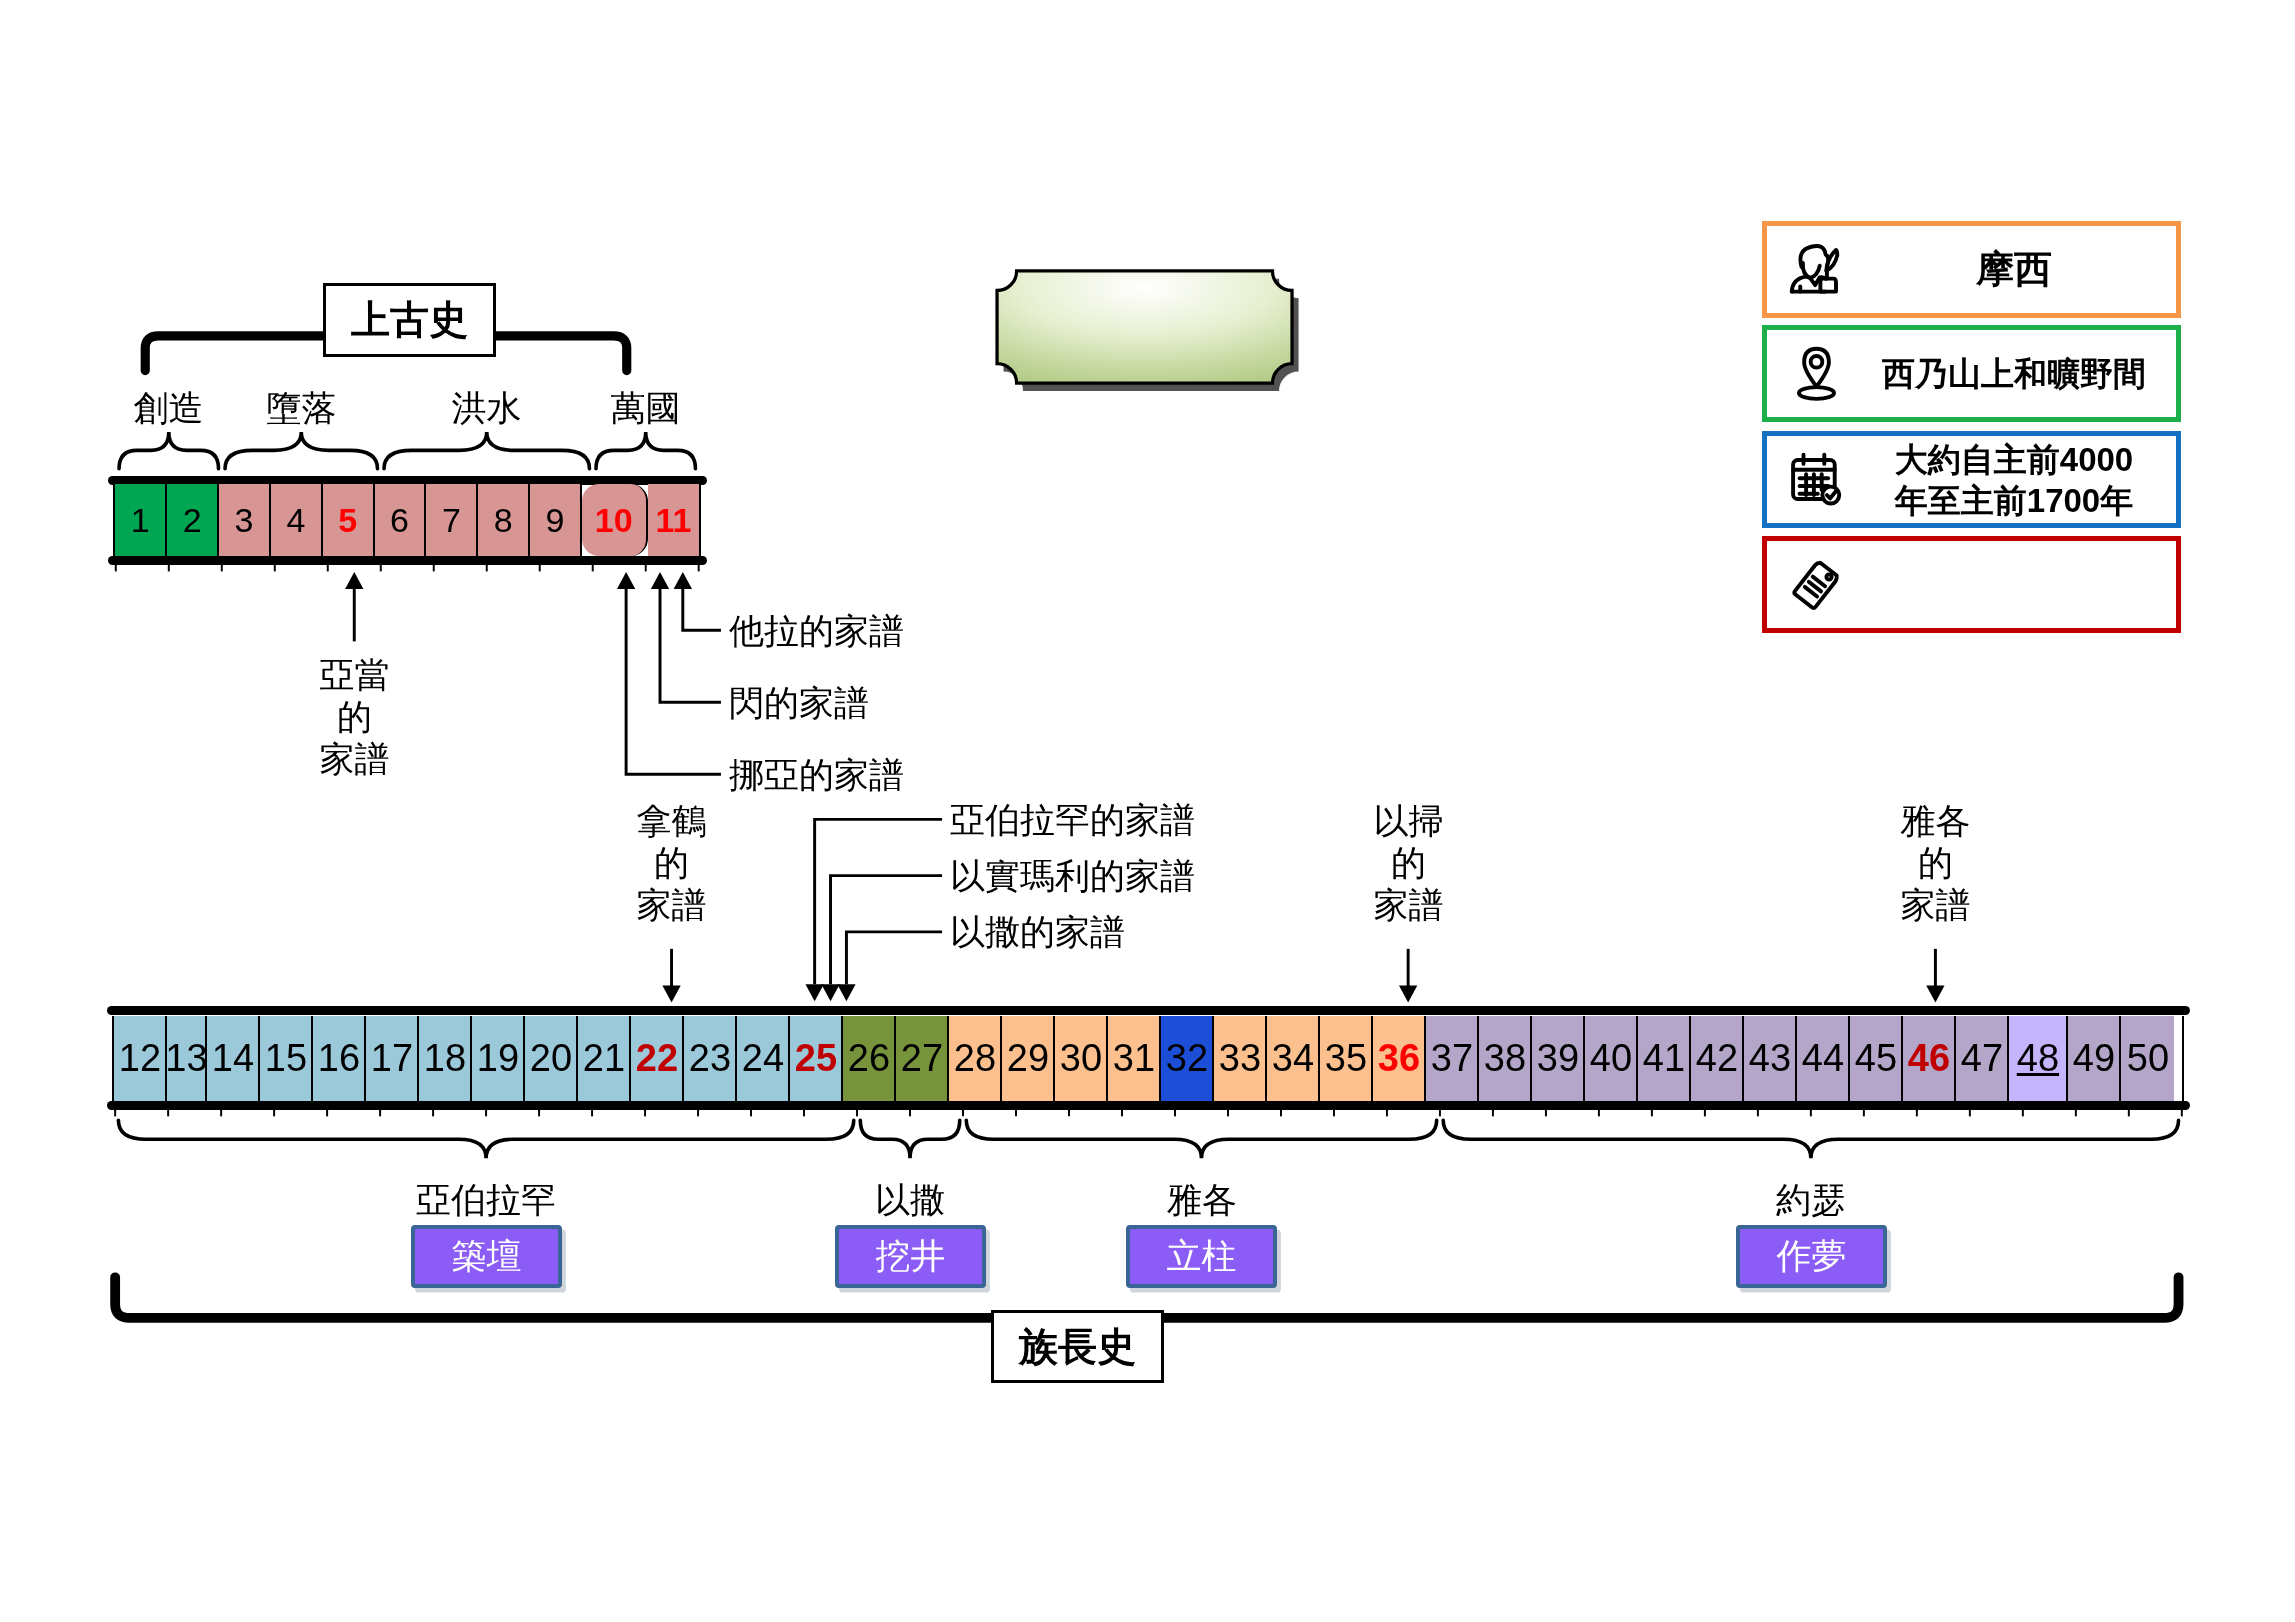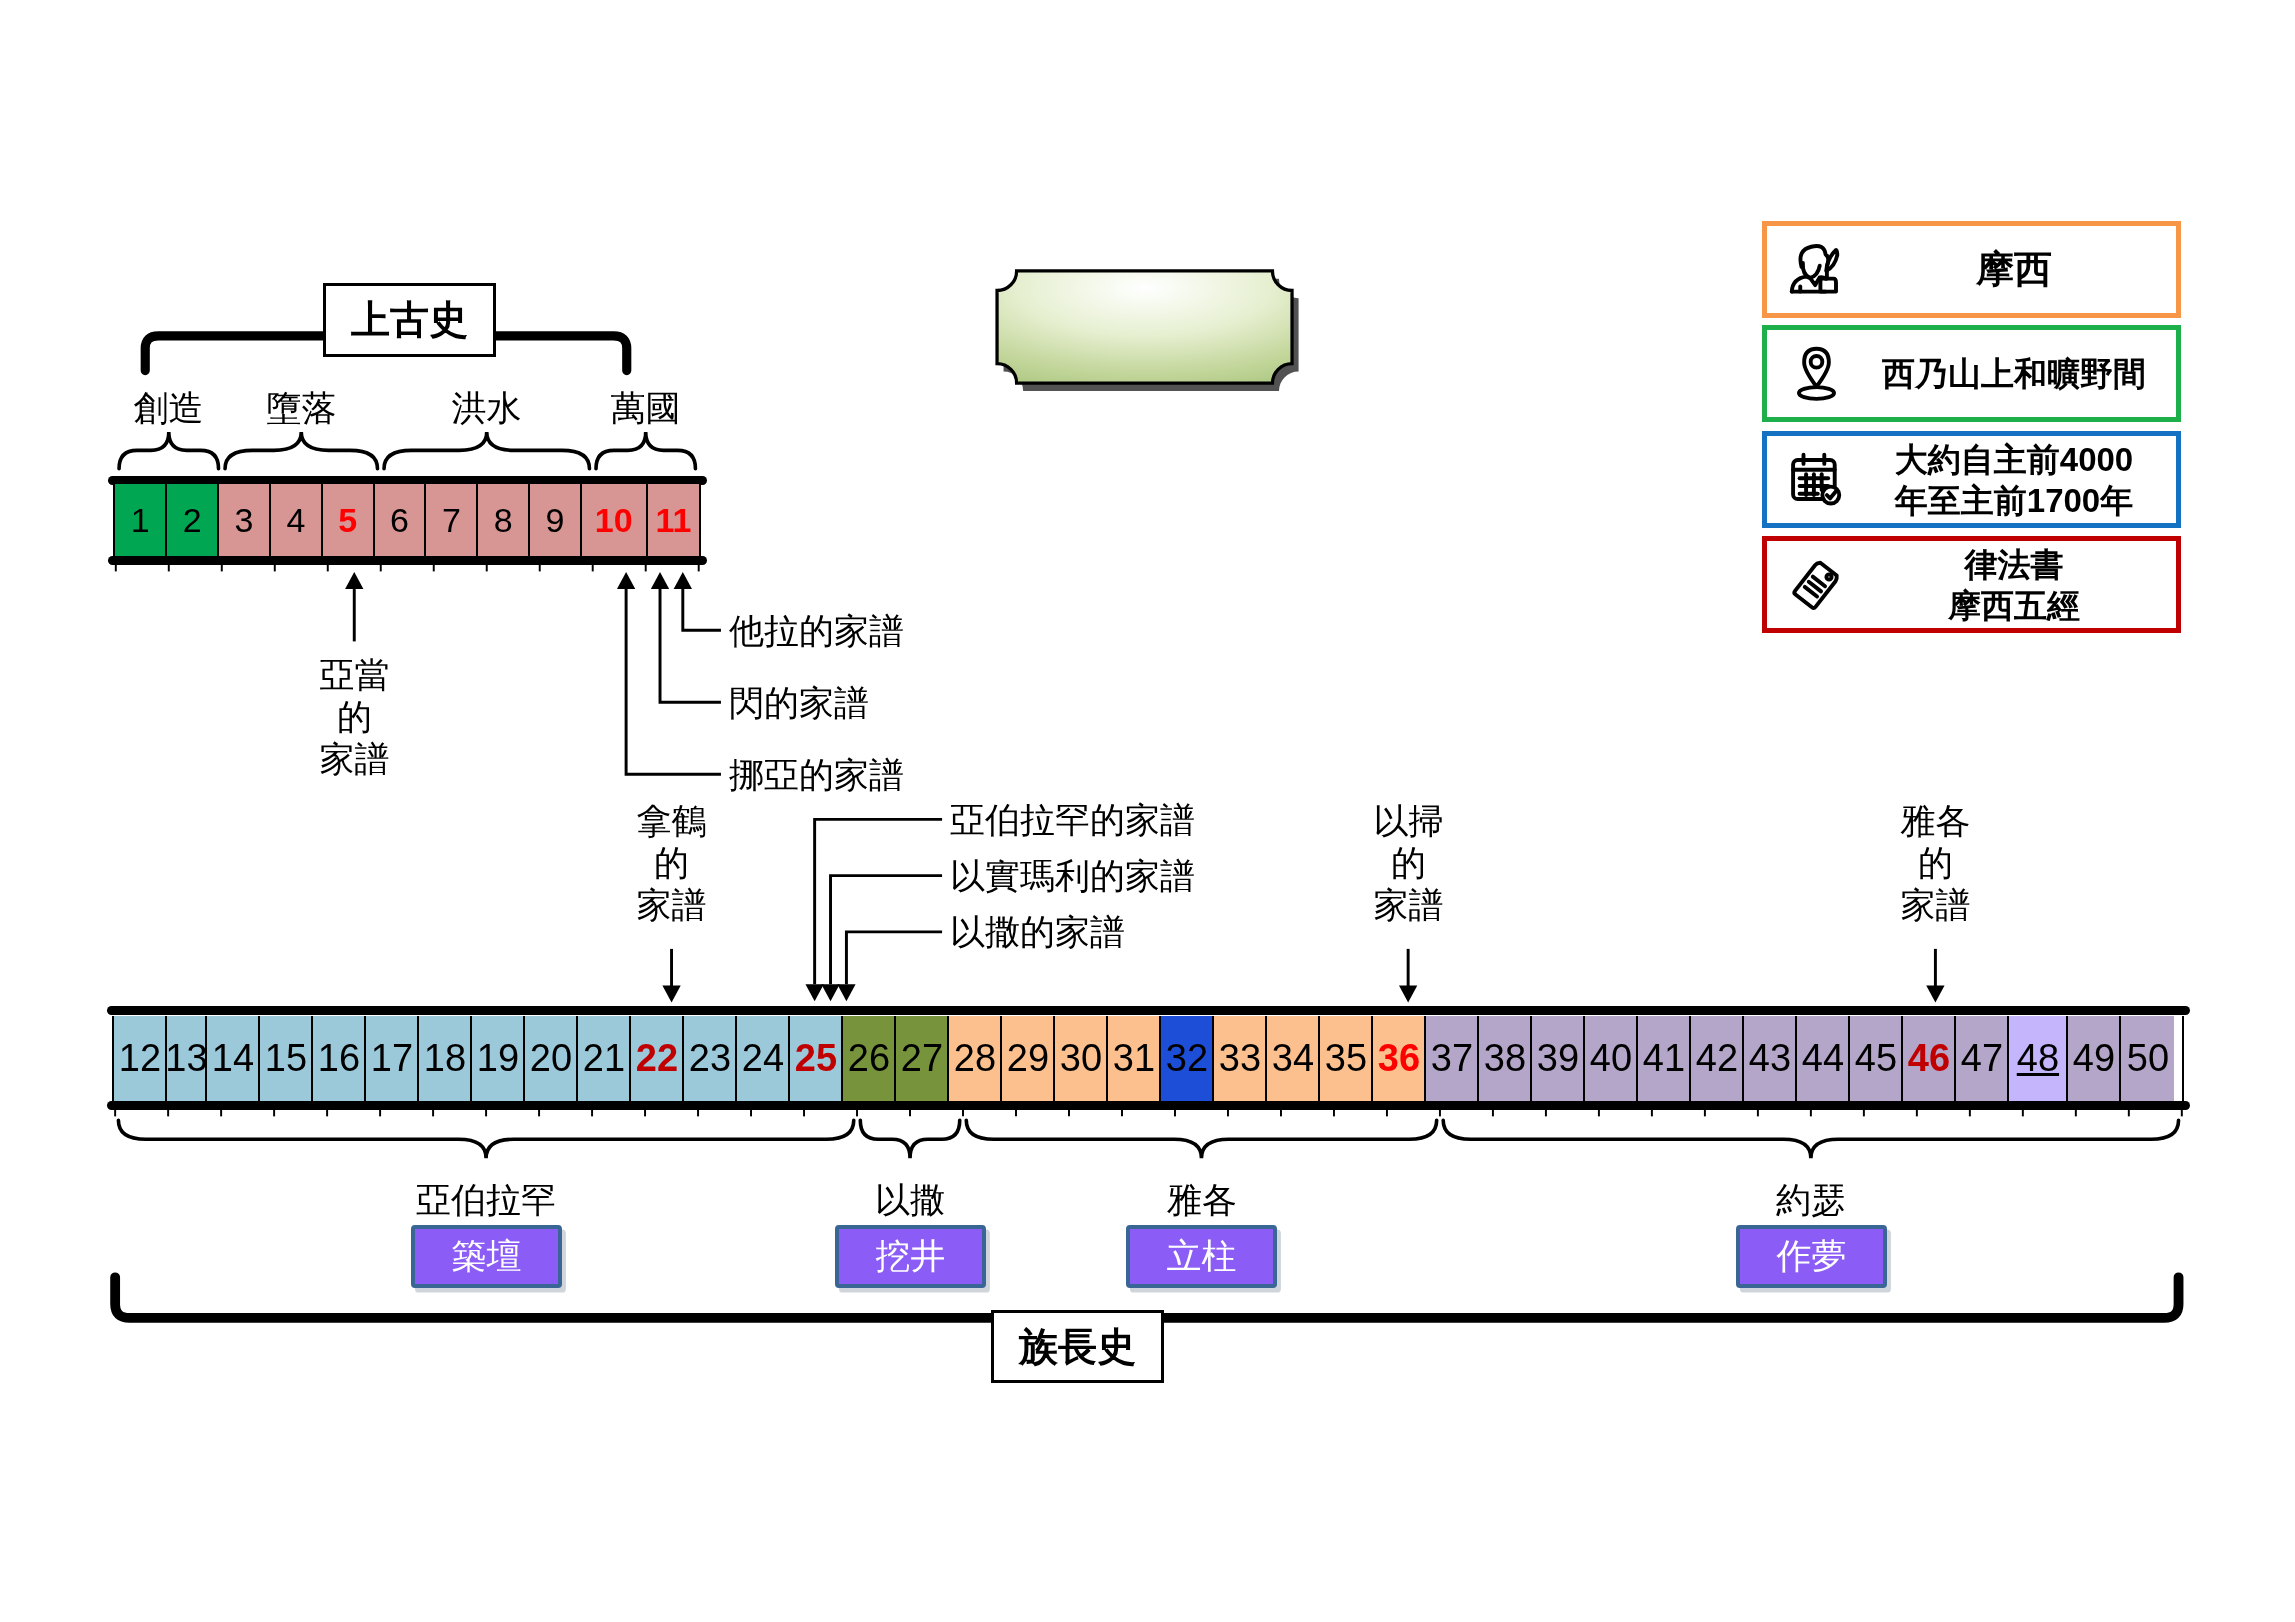--- a/index.html
+++ b/index.html
@@ -193,24 +193,20 @@
         <svg width="65" height="65" viewBox="0 0 100 100" fill="none" stroke="#000" stroke-width="6" stroke-linecap="round" stroke-linejoin="round">
           <g transform="rotate(38 50 50)">
             <path d="M34 20 H66 Q70 24 70 28 V78 Q70 82 66 82 H34 Q30 82 30 78 V28 Q30 24 34 20 Z"></path>
             <circle cx="58" cy="29" r="4"></circle>
             <line x1="38" y1="44" x2="62" y2="44"></line>
             <line x1="38" y1="54" x2="62" y2="54"></line>
             <line x1="38" y1="64" x2="62" y2="64"></line>
           </g>
         </svg>
       </div>
-      <div class="legend-text">
-        <div>律法書</div>
-        <div>摩西五經</div>
-      </div>
     </div>
   </div>
 
   <div class="layer" id="dyn">
       <div class="strip-bar" style="left: 108px; top: 476px; width: 599px; height: 8.5px;"></div>
       <div class="strip-bar" style="left: 108px; top: 556px; width: 599px; height: 8.5px;"></div>
       <div class="strip-row" style="left: 116px; top: 484px; width: 588px; height: 72px; margin-left: -2.6px;">
         <div class="cell" style="width: 53px; background: rgb(0, 166, 81);">
           <span style="font-size: 34px; color: rgb(0, 0, 0);">1</span>
         </div>
@@ -231,21 +227,21 @@
         </div>
         <div class="cell" style="width: 53px; background: rgb(215, 149, 148);">
           <span style="font-size: 34px; color: rgb(0, 0, 0);">7</span>
         </div>
         <div class="cell" style="width: 53px; background: rgb(215, 149, 148);">
           <span style="font-size: 34px; color: rgb(0, 0, 0);">8</span>
         </div>
         <div class="cell" style="width: 53px; background: rgb(215, 149, 148);">
           <span style="font-size: 34px; color: rgb(0, 0, 0);">9</span>
         </div>
-        <div class="cell" style="width: 67px; background: rgb(215, 149, 148);">
+        <div class="cell" style="width: 67px; background: rgb(215, 149, 148); border-radius: 17px;">
           <span style="font-size: 34px; color: rgb(255, 0, 0); font-weight: bold;">10</span>
         </div>
         <div class="cell" style="width: 53px; background: rgb(215, 149, 148);">
           <span style="font-size: 34px; color: rgb(255, 0, 0); font-weight: bold;">11</span>
         </div>
       </div>
       <div class="strip-bar" style="left: 107px; top: 1006px; width: 2083px; height: 9.2px;"></div>
       <div class="strip-bar" style="left: 107px; top: 1101px; width: 2083px; height: 9.2px;"></div>
       <div class="strip-row" style="left: 115px; top: 1016px; width: 2072px; height: 85px; margin-left: -2.6px;">
         <div class="cell" style="width: 53px; background: rgb(155, 201, 218);">

